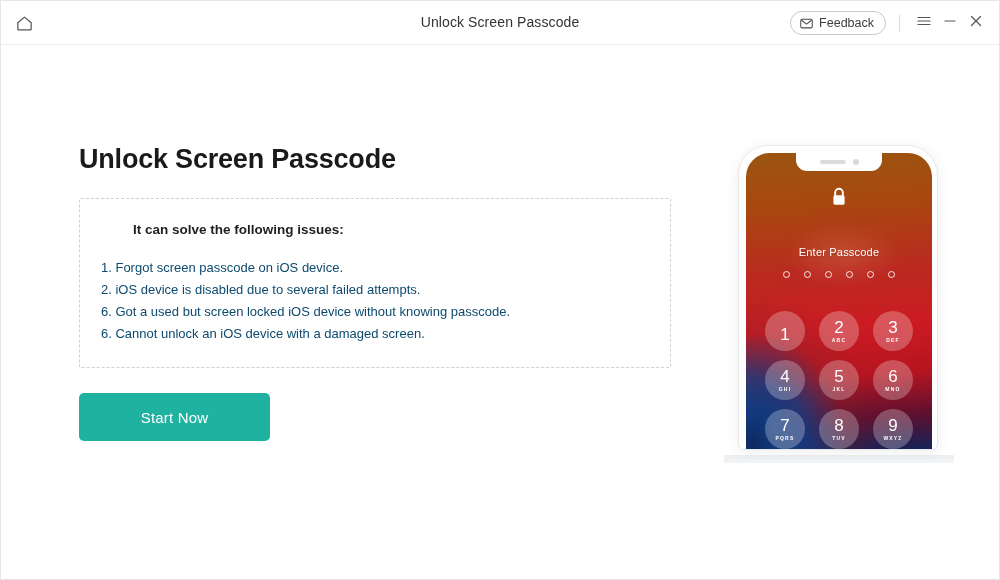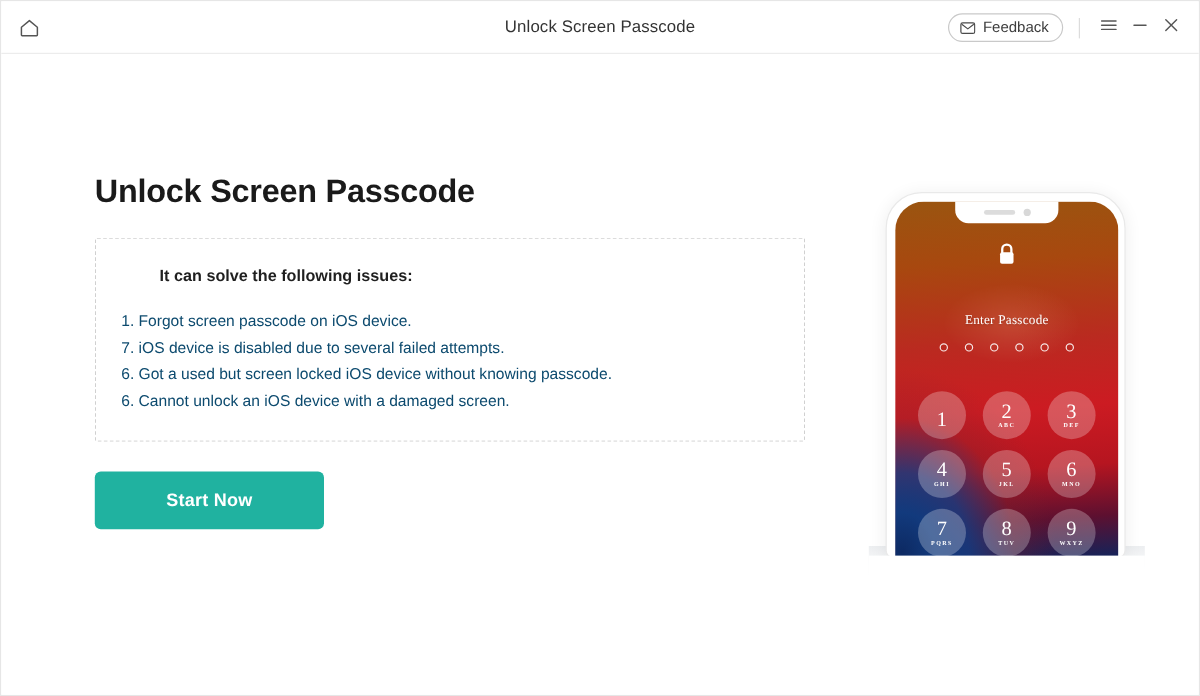--- a/index.html
+++ b/index.html
@@ -158,21 +158,21 @@
     position: absolute;
     left: 78px;
     top: 348px;
     width: 191px;
     height: 48px;
     background: #20b2a0;
     border: none;
     border-radius: 5px;
     color: #ffffff;
     font-size: 15px;
-    font-weight: bold;
+    font-weight: normal;
     font-family: "Liberation Sans", sans-serif;
     cursor: pointer;
     letter-spacing: 0.2px;
   }
 
   
   .phone-wrap {
     position: absolute;
     left: 723px;
     top: 70px;
@@ -185,29 +185,28 @@
     left: 0;
     top: 340px;
     width: 230px;
     height: 28px;
     background: linear-gradient(180deg, #eceef0 0%, #f6f7f8 45%, #ffffff 100%);
   }
 
   .phone-frame {
     position: absolute;
     left: 14px;
-    top: 45px;
+    top: 30px;
     width: 200px;
     height: 305px;
     background: #ffffff;
     border: 1px solid #e9e9e9;
     border-radius: 30px 30px 6px 6px;
     box-shadow: 0 2px 14px rgba(0,0,0,0.07);
     overflow: hidden;
-    font-family: Liberation Serif, serif;
   }
 
   .phone-screen {
     position: absolute;
     left: 7px;
     top: 7px;
     width: 186px;
     height: 298px;
     border-radius: 24px 24px 3px 3px;
     overflow: hidden;
@@ -399,21 +398,21 @@
   </div>
 
   <div class="content">
 
     <h1 class="page-heading">Unlock Screen Passcode</h1>
 
     <div class="issues-box">
       <div class="issues-title">It can solve the following issues:</div>
       <ul class="issues-list">
         <li>1. Forgot screen passcode on iOS device.</li>
-        <li>7. iOS device is disabled due to several failed attempts.</li>
+        <li>2. iOS device is disabled due to several failed attempts.</li>
         <li>6. Got a used but screen locked iOS device without knowing passcode.</li>
         <li>6. Cannot unlock an iOS device with a damaged screen.</li>
       </ul>
     </div>
 
     <button class="start-btn">Start Now</button>
 
     <div class="phone-wrap">
 
       <div class="phone-reflect"></div>

